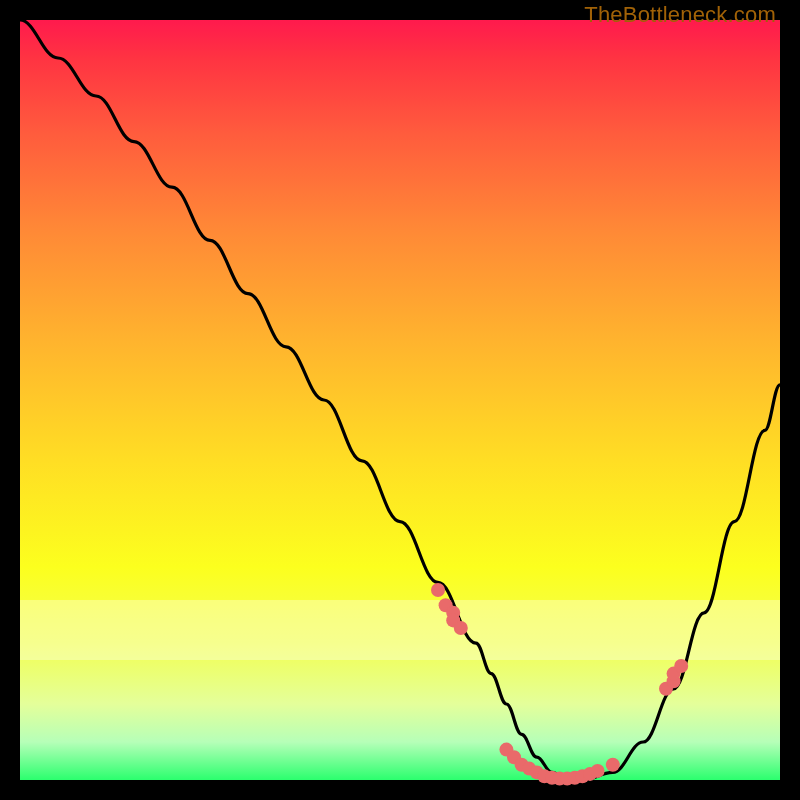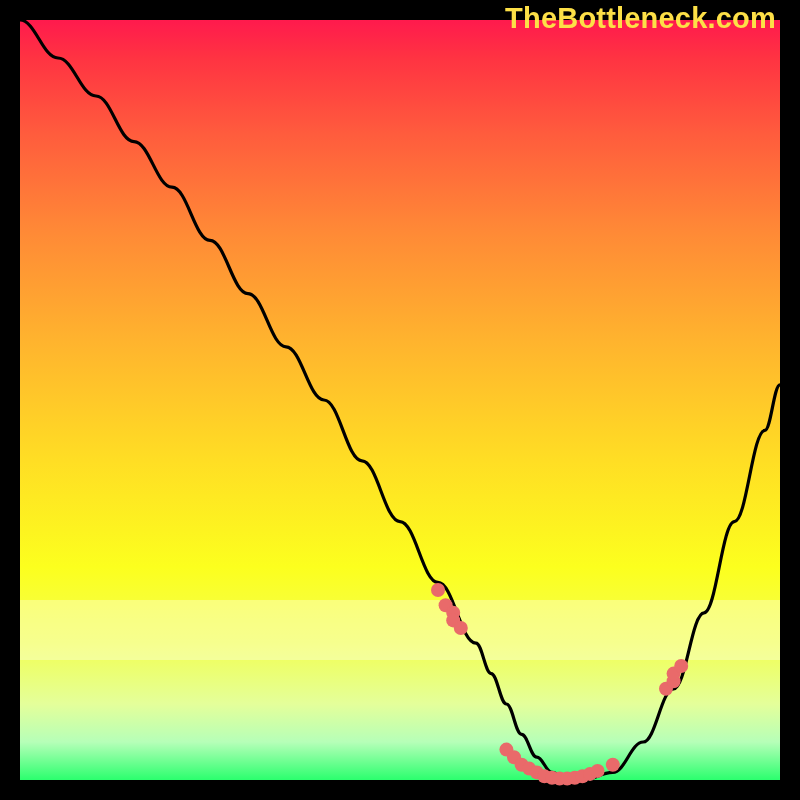--- a/index.html
+++ b/index.html
@@ -38,23 +38,23 @@
     right: 0;
     bottom: 120px;
     height: 60px;
     background: rgba(255,255,255,0.35);
     pointer-events: none;
   }
   .watermark {
     position: absolute;
     top: 2px;
     right: 24px;
-    color: #fde047;
-    font-size: 29px;
-    font-weight: 700;
+    color: #a16207;
+    font-size: 22px;
+    font-weight: 400;
     letter-spacing: 0.2px;
     user-select: none;
   }
   svg.plot {
     position: absolute;
     left: 20px;
     top: 20px;
     width: 760px;
     height: 760px;
     overflow: visible;

